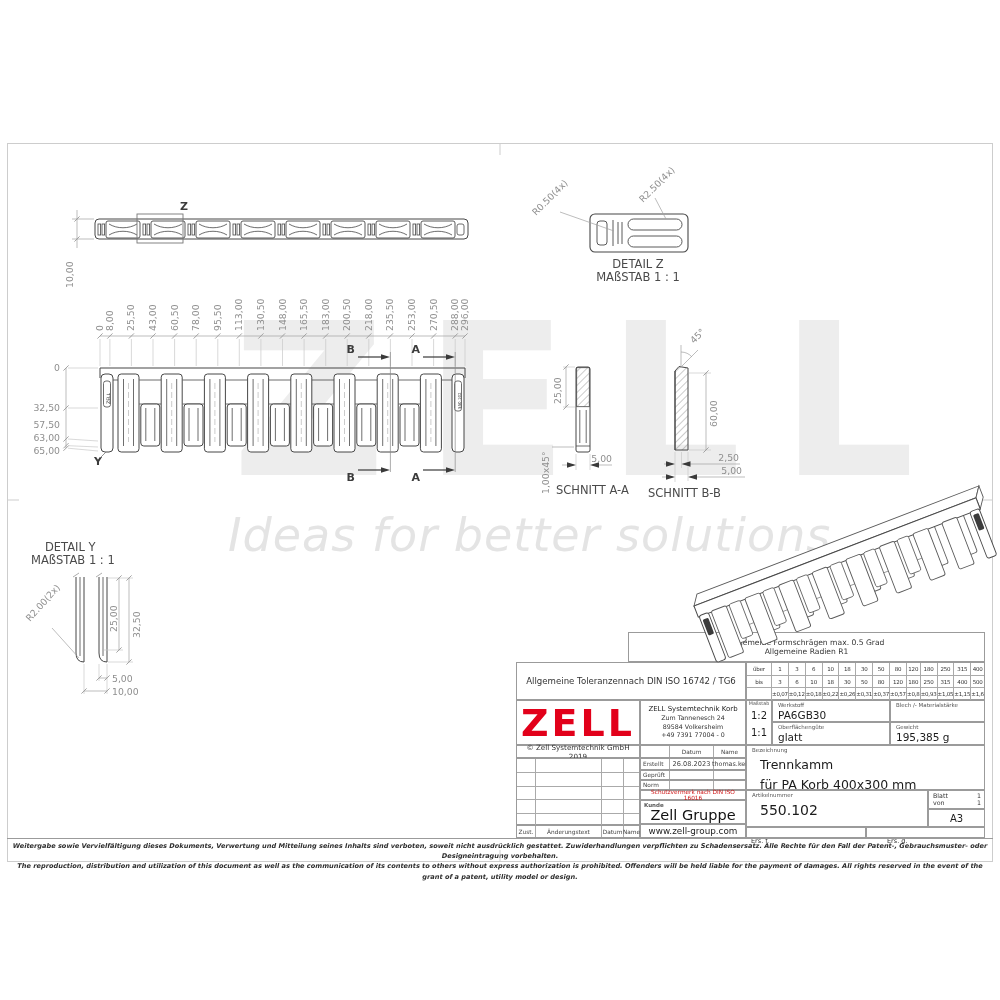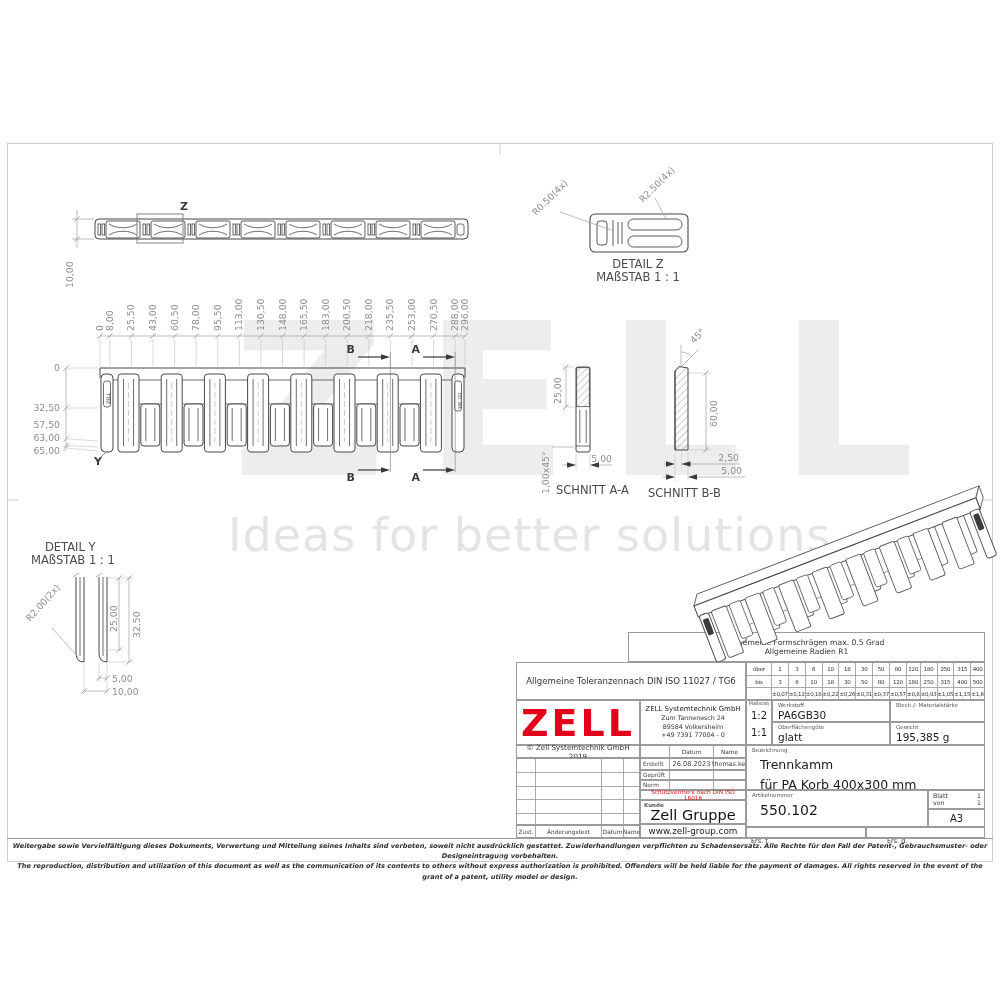--- a/index.html
+++ b/index.html
@@ -1,21 +1,21 @@
 <!DOCTYPE html>
 <html><head>
 <meta charset="utf-8">
 <style>
   *{margin:0;padding:0;box-sizing:border-box}
   html,body{width:1000px;height:1000px;background:#fff;position:relative;overflow:hidden;
     font-family:"DejaVu Sans",sans-serif;-webkit-font-smoothing:antialiased}
   .abs{position:absolute}
   
   .wm-word{left:232px;top:296px;font-size:212px;font-weight:800;letter-spacing:38px;color:#ededed;z-index:0;line-height:1}
-  .wm-slogan{left:228px;top:508px;font-size:46px;color:#e4e4e4;z-index:0;letter-spacing:1px}
+  .wm-slogan{left:228px;top:508px;font-size:46px;font-style:italic;color:#e4e4e4;z-index:0;letter-spacing:1px}
   
   .cell{position:absolute;border:1px solid #9b9b9b;background:transparent;z-index:3}
   .lb{font-size:5.5px;color:#555;line-height:1.2}
   .val{color:#1b1b1b}
   .ctr{display:flex;align-items:center;justify-content:center;text-align:center}
   .logo{font-size:38px;font-weight:900;letter-spacing:3px;color:#e2001a;line-height:1}
   .red{color:#cf1717}
   
   .tolgrid{display:grid;grid-template-columns:24px repeat(13,1fr);grid-template-rows:12px 12px 13px}
   .tc{border-left:1px solid #aaa;border-top:1px solid #aaa;font-size:5.5px;letter-spacing:-0.2px;
@@ -44,21 +44,21 @@
 
 <div class="abs" style="left:7px;top:143px;width:986px;height:719px;border:1px solid #cdcdcd;z-index:1"></div>
 
 <div class="cell ctr" style="left:628px;top:632px;width:357px;height:30px;flex-direction:column">
   <div style="font-size:7.6px;color:#333">Allgemeine Formschrägen max. 0.5 Grad</div>
   <div style="font-size:7.6px;color:#333">Allgemeine Radien R1</div>
 </div>
 
 <div class="cell ctr" style="left:516px;top:662px;width:230px;height:38px;">
   <div style="font-size:8.6px;color:#333">Allgemeine Toleranzen</div>
-  <div style="font-size:8.6px;color:#333">nach DIN ISO 11027 / TG6</div>
+  <div style="font-size:8.6px;color:#333">nach DIN ISO 16742 / TG6</div>
 </div>
 
 <div class="cell tolgrid" style="left:746px;top:662px;width:239px;height:38px">
   <div class="tc first top">über</div>
   <div class="tc top">1</div>
   <div class="tc top">3</div>
   <div class="tc top">6</div>
   <div class="tc top">10</div>
   <div class="tc top">18</div>
   <div class="tc top">30</div>
@@ -97,21 +97,21 @@
   <div class="tc">±1,05</div>
   <div class="tc">±1,15</div>
   <div class="tc">±1,6</div>
 </div>
 
 <div class="cell ctr" style="left:516px;top:700px;width:124px;height:45px">
   <div class="logo">ZELL</div>
 </div>
 
 <div class="cell ctr" style="left:640px;top:700px;width:106px;height:45px;flex-direction:column;line-height:1.35">
-  <div style="font-size:7px;color:#222">ZELL Systemtechnik GmbH</div>
+  <div style="font-size:7px;color:#222">ZELL Systemtechnik Korb</div>
   <div style="font-size:6.3px;color:#333">Zum Tannenesch 24</div>
   <div style="font-size:6.3px;color:#333">89584 Volkersheim</div>
   <div style="font-size:6.3px;color:#333">+49 7391 77004 - 0</div>
 </div>
 
 <div class="cell" style="left:746px;top:700px;width:26px;height:45px;text-align:center">
   <div class="lb" style="font-size:4.8px">Maßstab</div>
   <div class="val" style="font-size:10px;margin-top:3px">1:2</div>
   <div class="val" style="font-size:10px;margin-top:6px">1:1</div>
 </div>

